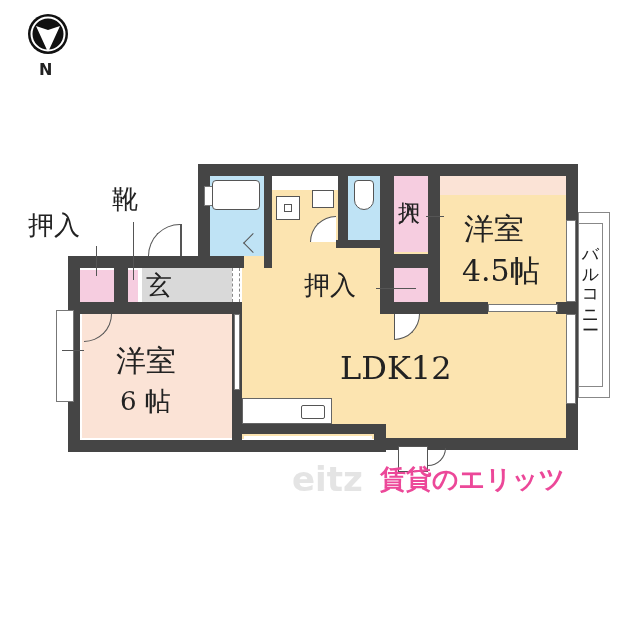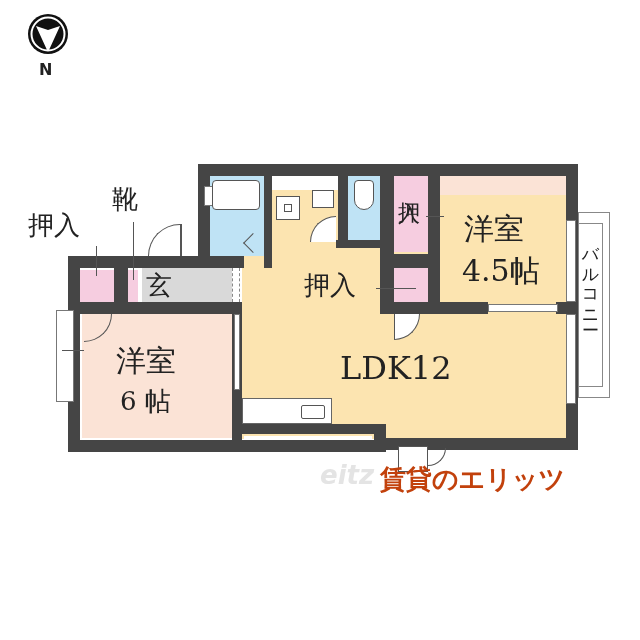--- a/index.html
+++ b/index.html
@@ -108,15 +108,15 @@
 <div class="label" style="left:146px;top:272px;font-size:26px;">玄</div>
 <div class="label" style="left:304px;top:272px;font-size:26px;">押入</div>
 <div class="label" style="left:398px;top:184px;font-size:22px;writing-mode:vertical-rl;">押入</div>
 <div class="label" style="left:464px;top:214px;font-size:30px;">洋室</div>
 <div class="label" style="left:462px;top:256px;font-size:30px;">4.5帖</div>
 <div class="label" style="left:116px;top:346px;font-size:30px;">洋室</div>
 <div class="label" style="left:120px;top:388px;font-size:26px;">6 帖</div>
 <div class="label" style="left:340px;top:352px;font-size:32px;text-align:center;">LDK12</div>
 
 <div class="abs" style="left:292px;top:462px;width:280px;height:40px;">
-  <div class="label" style="left:0;top:0;font-family:'DejaVu Sans','Liberation Sans',sans-serif;font-style:italic;font-weight:bold;font-size:26px;color:#e4e4e4;margin-left:28px;">eitz</div>
-  <div class="label" style="left:88px;top:4px;font-family:'DejaVu Sans','Liberation Sans',sans-serif;font-weight:bold;font-size:26px;color:#c2410c;">賃貸のエリッツ</div>
+  <div class="label" style="left:0;top:0;font-family:'DejaVu Sans','Liberation Sans',sans-serif;font-weight:bold;font-size:34px;color:#e4e4e4;">eitz</div>
+  <div class="label" style="left:88px;top:4px;font-family:'DejaVu Sans','Liberation Sans',sans-serif;font-weight:bold;font-size:26px;color:#ec4899;">賃貸のエリッツ</div>
 </div>
 
 </body></html>

